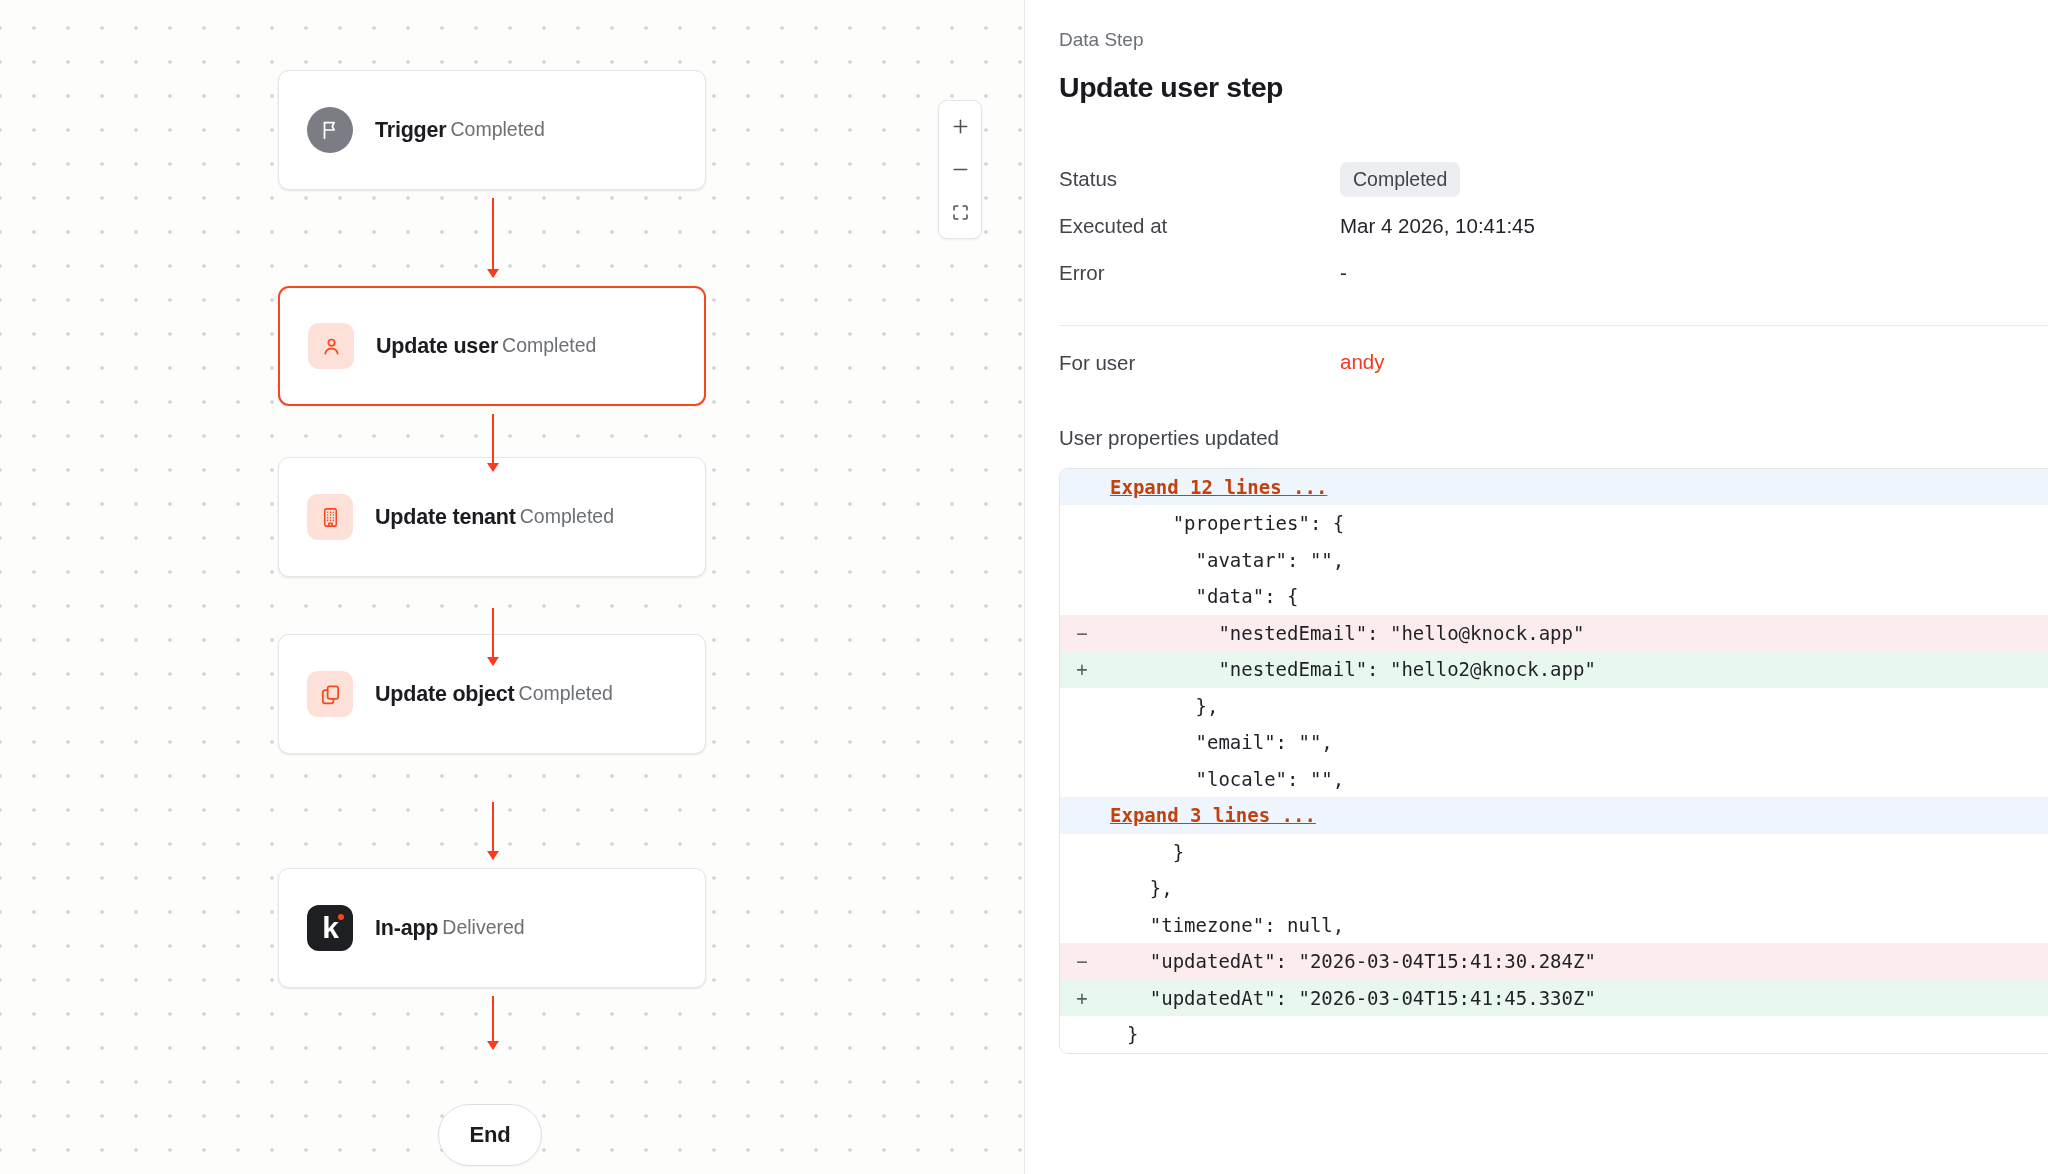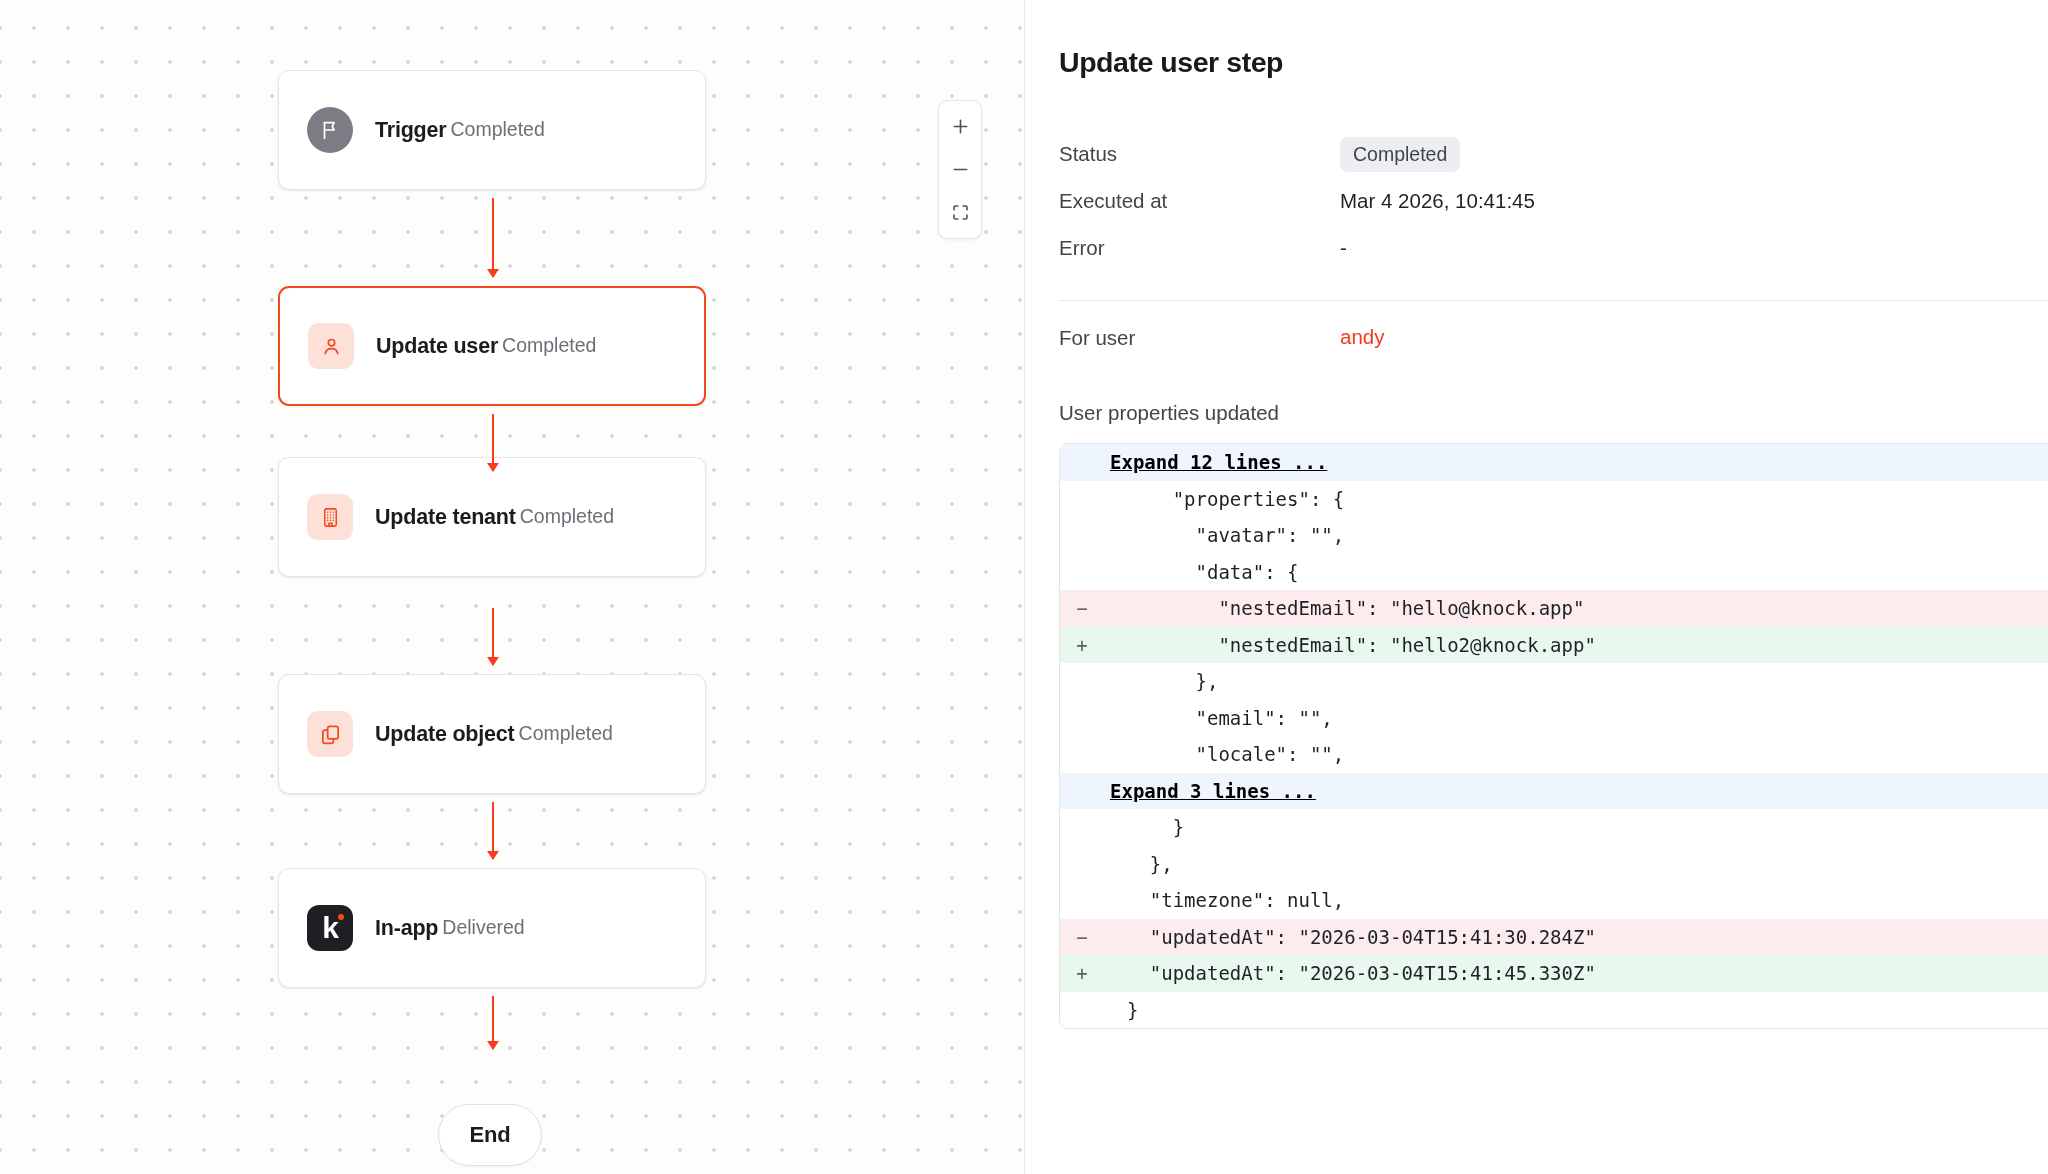--- a/index.html
+++ b/index.html
@@ -282,21 +282,21 @@
     flex: 0 0 44px;
     text-align: center;
     color: #5a5f66;
     user-select: none;
   }
   .diff-code { flex: 1 1 auto; }
   .expand-text {
     font-family: "DejaVu Sans Mono", "Liberation Mono", monospace;
     font-weight: 700;
     font-size: 19px;
-    color: #000000;
+    color: #c2410c;
     text-decoration: underline;
     padding-left: 6px;
   }
 </style>
 </head>
 <body>
 
 <div class="app">
 
   <div class="canvas">
@@ -331,21 +331,21 @@
               <rect x="6" y="3" width="12" height="18" rx="1.6"></rect>
               <path d="M10.3 21v-3h3.4v3"></path>
               <path d="M9 6.6h.01M12 6.6h.01M15 6.6h.01M9 9.4h.01M12 9.4h.01M15 9.4h.01M9 12.2h.01M12 12.2h.01M15 12.2h.01M9 15h.01M12 15h.01M15 15h.01"></path>
             </svg>
           </div>
           <div class="node-text">
             <div class="node-title">Update tenant</div>
             <div class="node-status">Completed</div>
           </div>
         </div>
-        <div class="node" style="top: 674px;">
+        <div class="node" style="top: 634px;">
           <div class="node-icon peach">
             <svg width="23" height="23" viewBox="0 0 24 24" fill="none" stroke="#f4481f" stroke-width="1.8" stroke-linecap="round" stroke-linejoin="round">
               <rect x="9" y="3.5" width="11" height="13" rx="2.2"></rect>
               <path d="M15 16.5v2.6a2.2 2.2 0 0 1-2.2 2.2H6.2A2.2 2.2 0 0 1 4 19.1V9.7A2.2 2.2 0 0 1 6.2 7.5H9"></path>
             </svg>
           </div>
           <div class="node-text">
             <div class="node-title">Update object</div>
             <div class="node-status">Completed</div>
           </div>
@@ -384,20 +384,21 @@
           <path d="M3.2 7.2V4.6a1.4 1.4 0 0 1 1.4-1.4h2.6"></path>
           <path d="M12.8 3.2h2.6a1.4 1.4 0 0 1 1.4 1.4v2.6"></path>
           <path d="M16.8 12.8v2.6a1.4 1.4 0 0 1-1.4 1.4h-2.6"></path>
           <path d="M7.2 16.8H4.6a1.4 1.4 0 0 1-1.4-1.4v-2.6"></path>
         </svg>
       </div>
     </div>
   </div>
 
   <div class="panel">
+    <div class="panel-eyebrow">Data Step</div>
     <div class="panel-title">Update user step</div>
 
     <div class="meta-table" id="meta-table">
         <div class="meta-row">
           <div class="meta-label">Status</div>
           <span class="status-chip">Completed</span>
         </div>
         <div class="meta-row">
           <div class="meta-label">Executed at</div>
           <div class="meta-value">Mar 4 2026, 10:41:45</div>

